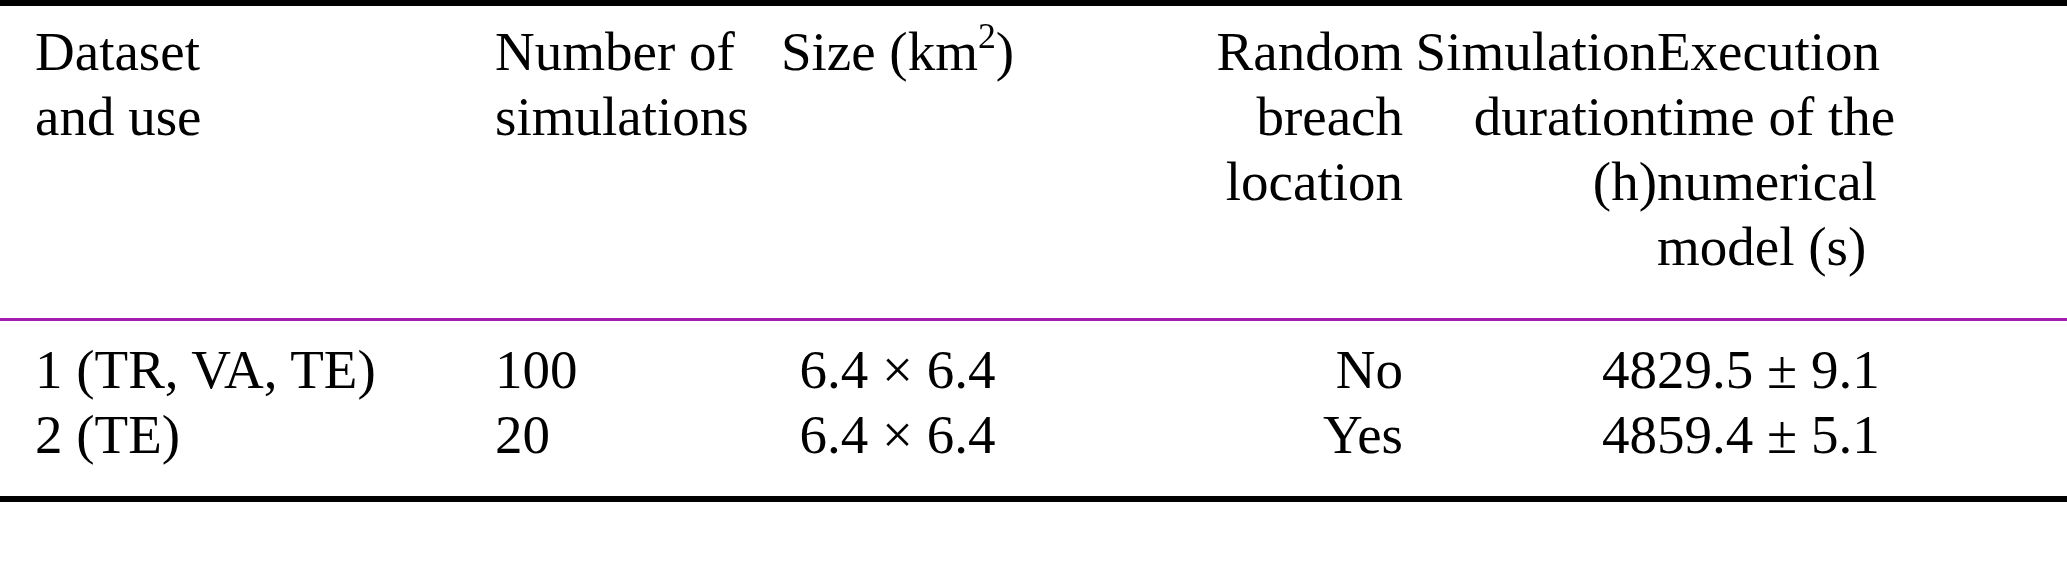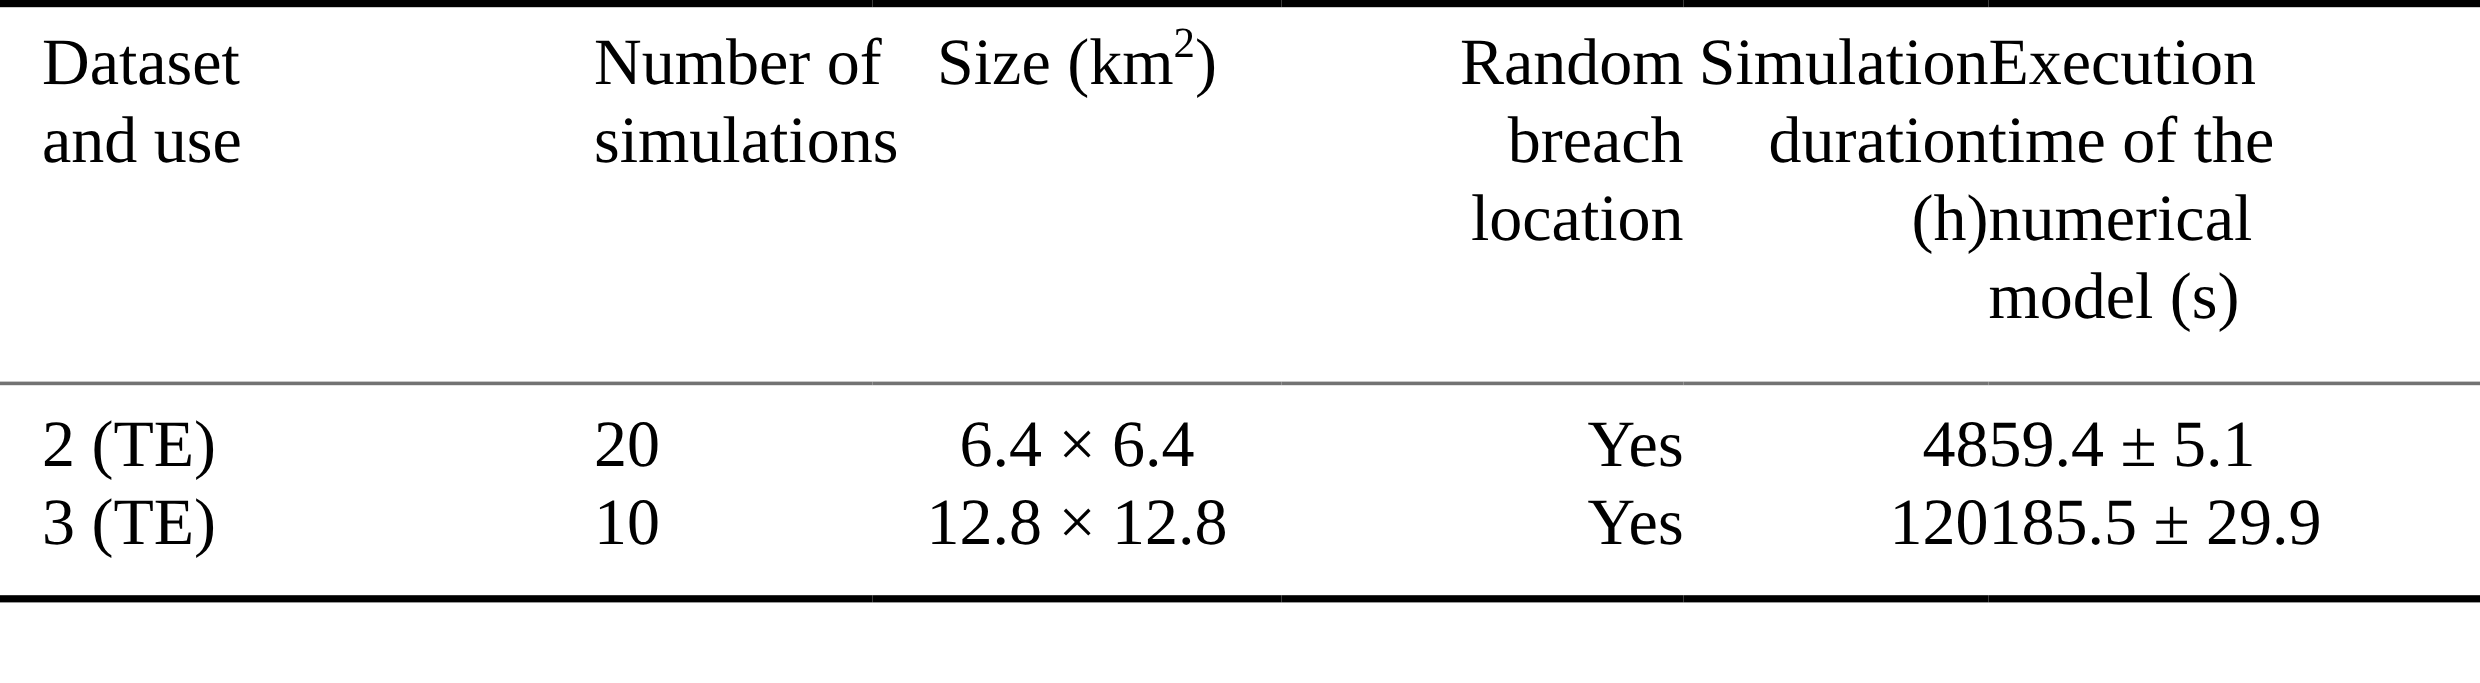--- a/index.html
+++ b/index.html
@@ -18,21 +18,21 @@
     width: 2067px;
     border-collapse: collapse;
     table-layout: fixed;
     font-family: "Liberation Serif", "DejaVu Serif", serif;
     font-size: 55px;
     color: #000000;
     border-top: 6px solid #000000;
     border-bottom: 6px solid #000000;
   }
   table.paper-table thead tr {
-    border-bottom: 3px solid #737373;
+    border-bottom: 3px solid #a21caf;
   }
   th, td {
     box-sizing: border-box;
     padding: 0;
     font-weight: normal;
     white-space: nowrap;
     line-height: 65px;
   }
   thead th {
     vertical-align: top;
@@ -97,30 +97,30 @@
         <th class="c6">
           <span class="hline">Execution</span>
           <span class="hline">time of the</span>
           <span class="hline">numerical</span>
           <span class="hline">model (s)</span>
         </th>
       </tr>
     </thead>
     <tbody>
       <tr>
+        <td class="c1">1 (TR, VA, TE)</td>
+        <td class="c2">100</td>
+        <td class="c3">6.4 × 6.4</td>
+        <td class="c4">No</td>
+        <td class="c5">48</td>
+        <td class="c6">29.5 ± 9.1</td>
+      </tr>
+      <tr>
         <td class="c1">2 (TE)</td>
         <td class="c2">20</td>
         <td class="c3">6.4 × 6.4</td>
         <td class="c4">Yes</td>
         <td class="c5">48</td>
         <td class="c6">59.4 ± 5.1</td>
       </tr>
-      <tr>
-        <td class="c1">3 (TE)</td>
-        <td class="c2">10</td>
-        <td class="c3">12.8 × 12.8</td>
-        <td class="c4">Yes</td>
-        <td class="c5">120</td>
-        <td class="c6">185.5 ± 29.9</td>
-      </tr>
     </tbody>
   </table>
 </div>
 
 </body></html>

